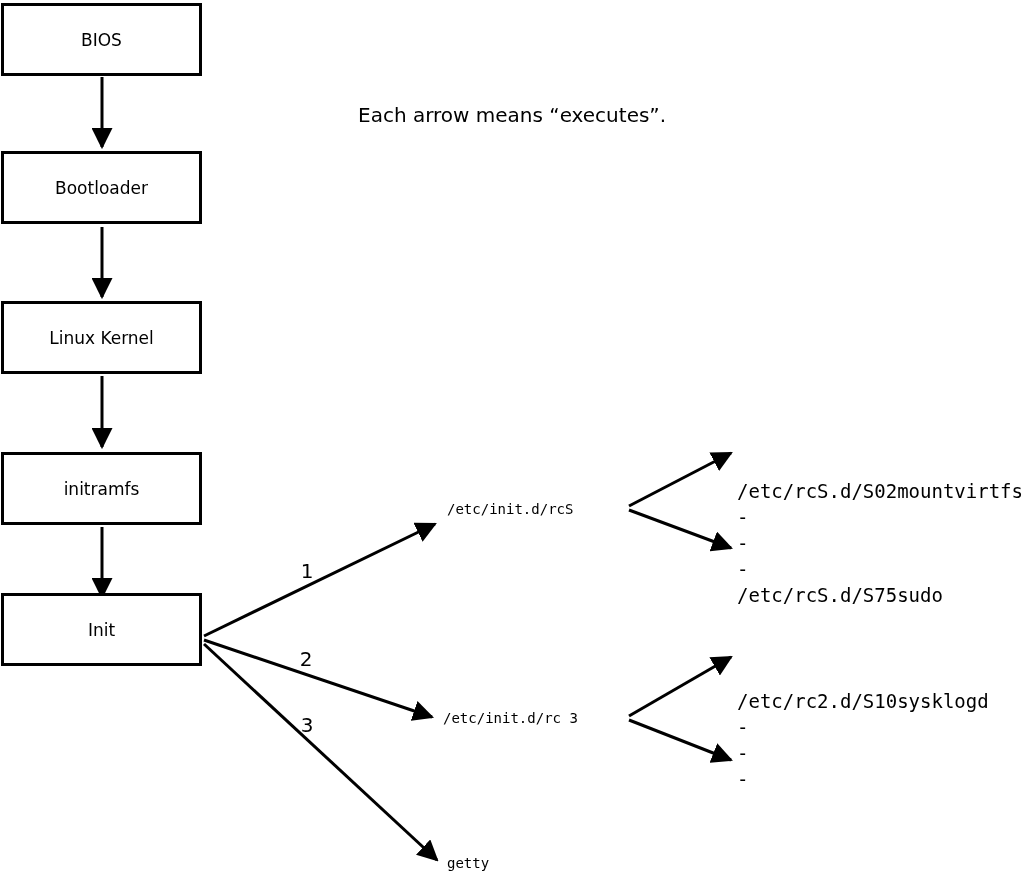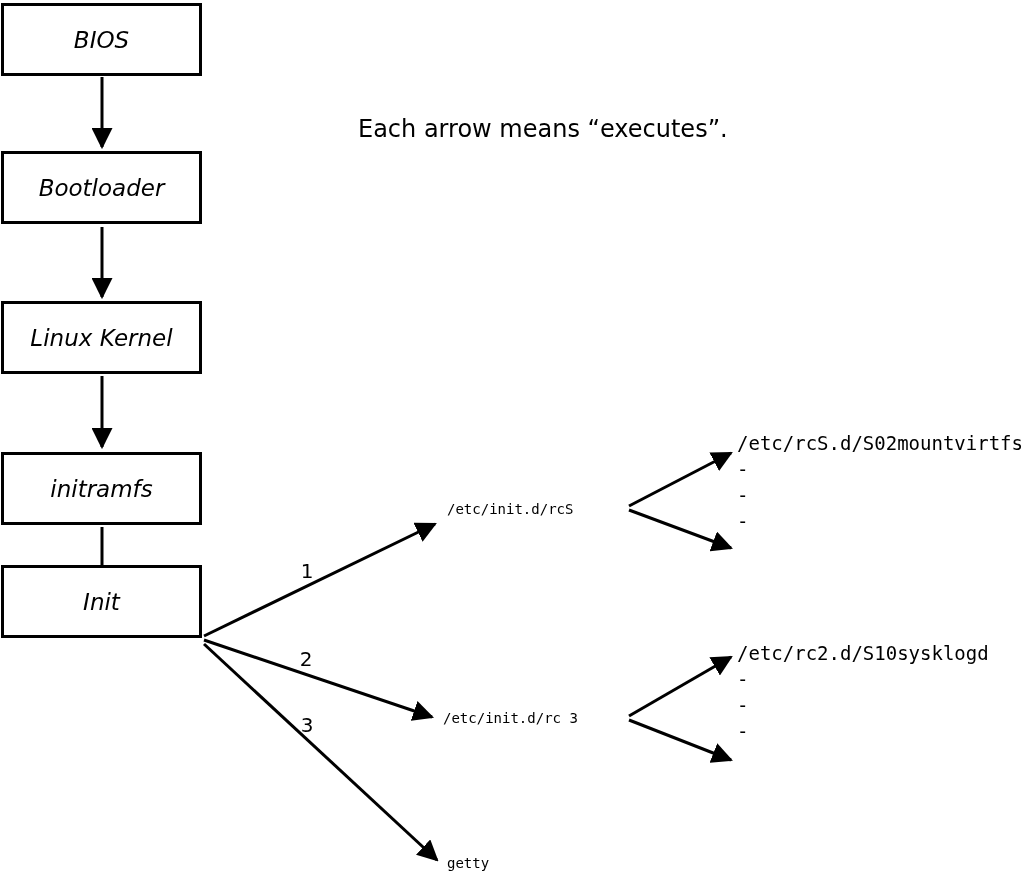--- a/index.html
+++ b/index.html
@@ -30,48 +30,47 @@
   .node-box {
     position: absolute;
     left: 1px;
     width: 195px;
     height: 67px;
     border: 3px solid #000000;
     background: #ffffff;
     display: flex;
     align-items: center;
     justify-content: center;
-    font-size: 23px;
-    font-style: italic;
+    font-size: 17px;
   }
   .note {
     position: absolute;
     left: 358px;
     top: 103px;
-    font-size: 24px;
+    font-size: 20px;
     white-space: nowrap;
-    margin-top: 12px;
   }
   .branch-num {
     position: absolute;
     transform: translate(-50%, -50%);
     font-size: 20px;
   }
   .mono {
     position: absolute;
     font-family: "DejaVu Sans Mono", "Liberation Mono", monospace;
     font-size: 14px;
     white-space: nowrap;
     line-height: 23px;
   }
   .mono-col {
     position: absolute;
     font-family: "DejaVu Sans Mono", "Liberation Mono", monospace;
     font-size: 19px;
     white-space: nowrap;
+    margin-top: 48px;
   }
   .mono-col .line {
     height: 26px;
     line-height: 26px;
   }
 </style>
 </head>
 <body>
 
 <div class="canvas">
@@ -104,39 +103,40 @@
     </div>
   <div class="node-box" style="top:301px">
       <span>Linux Kernel</span>
     </div>
   <div class="node-box" style="top:151px">
       <span>Bootloader</span>
     </div>
   <div class="node-box" style="top:452px">
       <span>initramfs</span>
     </div>
-  <div class="node-box" style="top:565px">
+  <div class="node-box" style="top:593px">
       <span>Init</span>
     </div>
 
   <div class="note">Each arrow means “executes”.</div>
 
   <div class="branch-num" style="left:307px;top:571px">1</div>
   <div class="branch-num" style="left:306px;top:659px">2</div>
   <div class="branch-num" style="left:307px;top:725px">3</div>
 
   <div class="mono" style="left:447px;top:498px">/etc/init.d/rcS</div>
   <div class="mono" style="left:443px;top:707px">/etc/init.d/rc 3</div>
   <div class="mono" style="left:447px;top:852px">getty</div>
 
   <div class="mono-col" style="left:737px;top:430px">
     <div class="line">/etc/rcS.d/S02mountvirtfs</div>
     <div class="line">-</div>
     <div class="line">-</div>
     <div class="line">-</div>
+    <div class="line">/etc/rcS.d/S75sudo</div>
   </div>
 
   <div class="mono-col" style="left:737px;top:640px">
     <div class="line">/etc/rc2.d/S10sysklogd</div>
     <div class="line">-</div>
     <div class="line">-</div>
     <div class="line">-</div>
   </div>
 
 </div>

